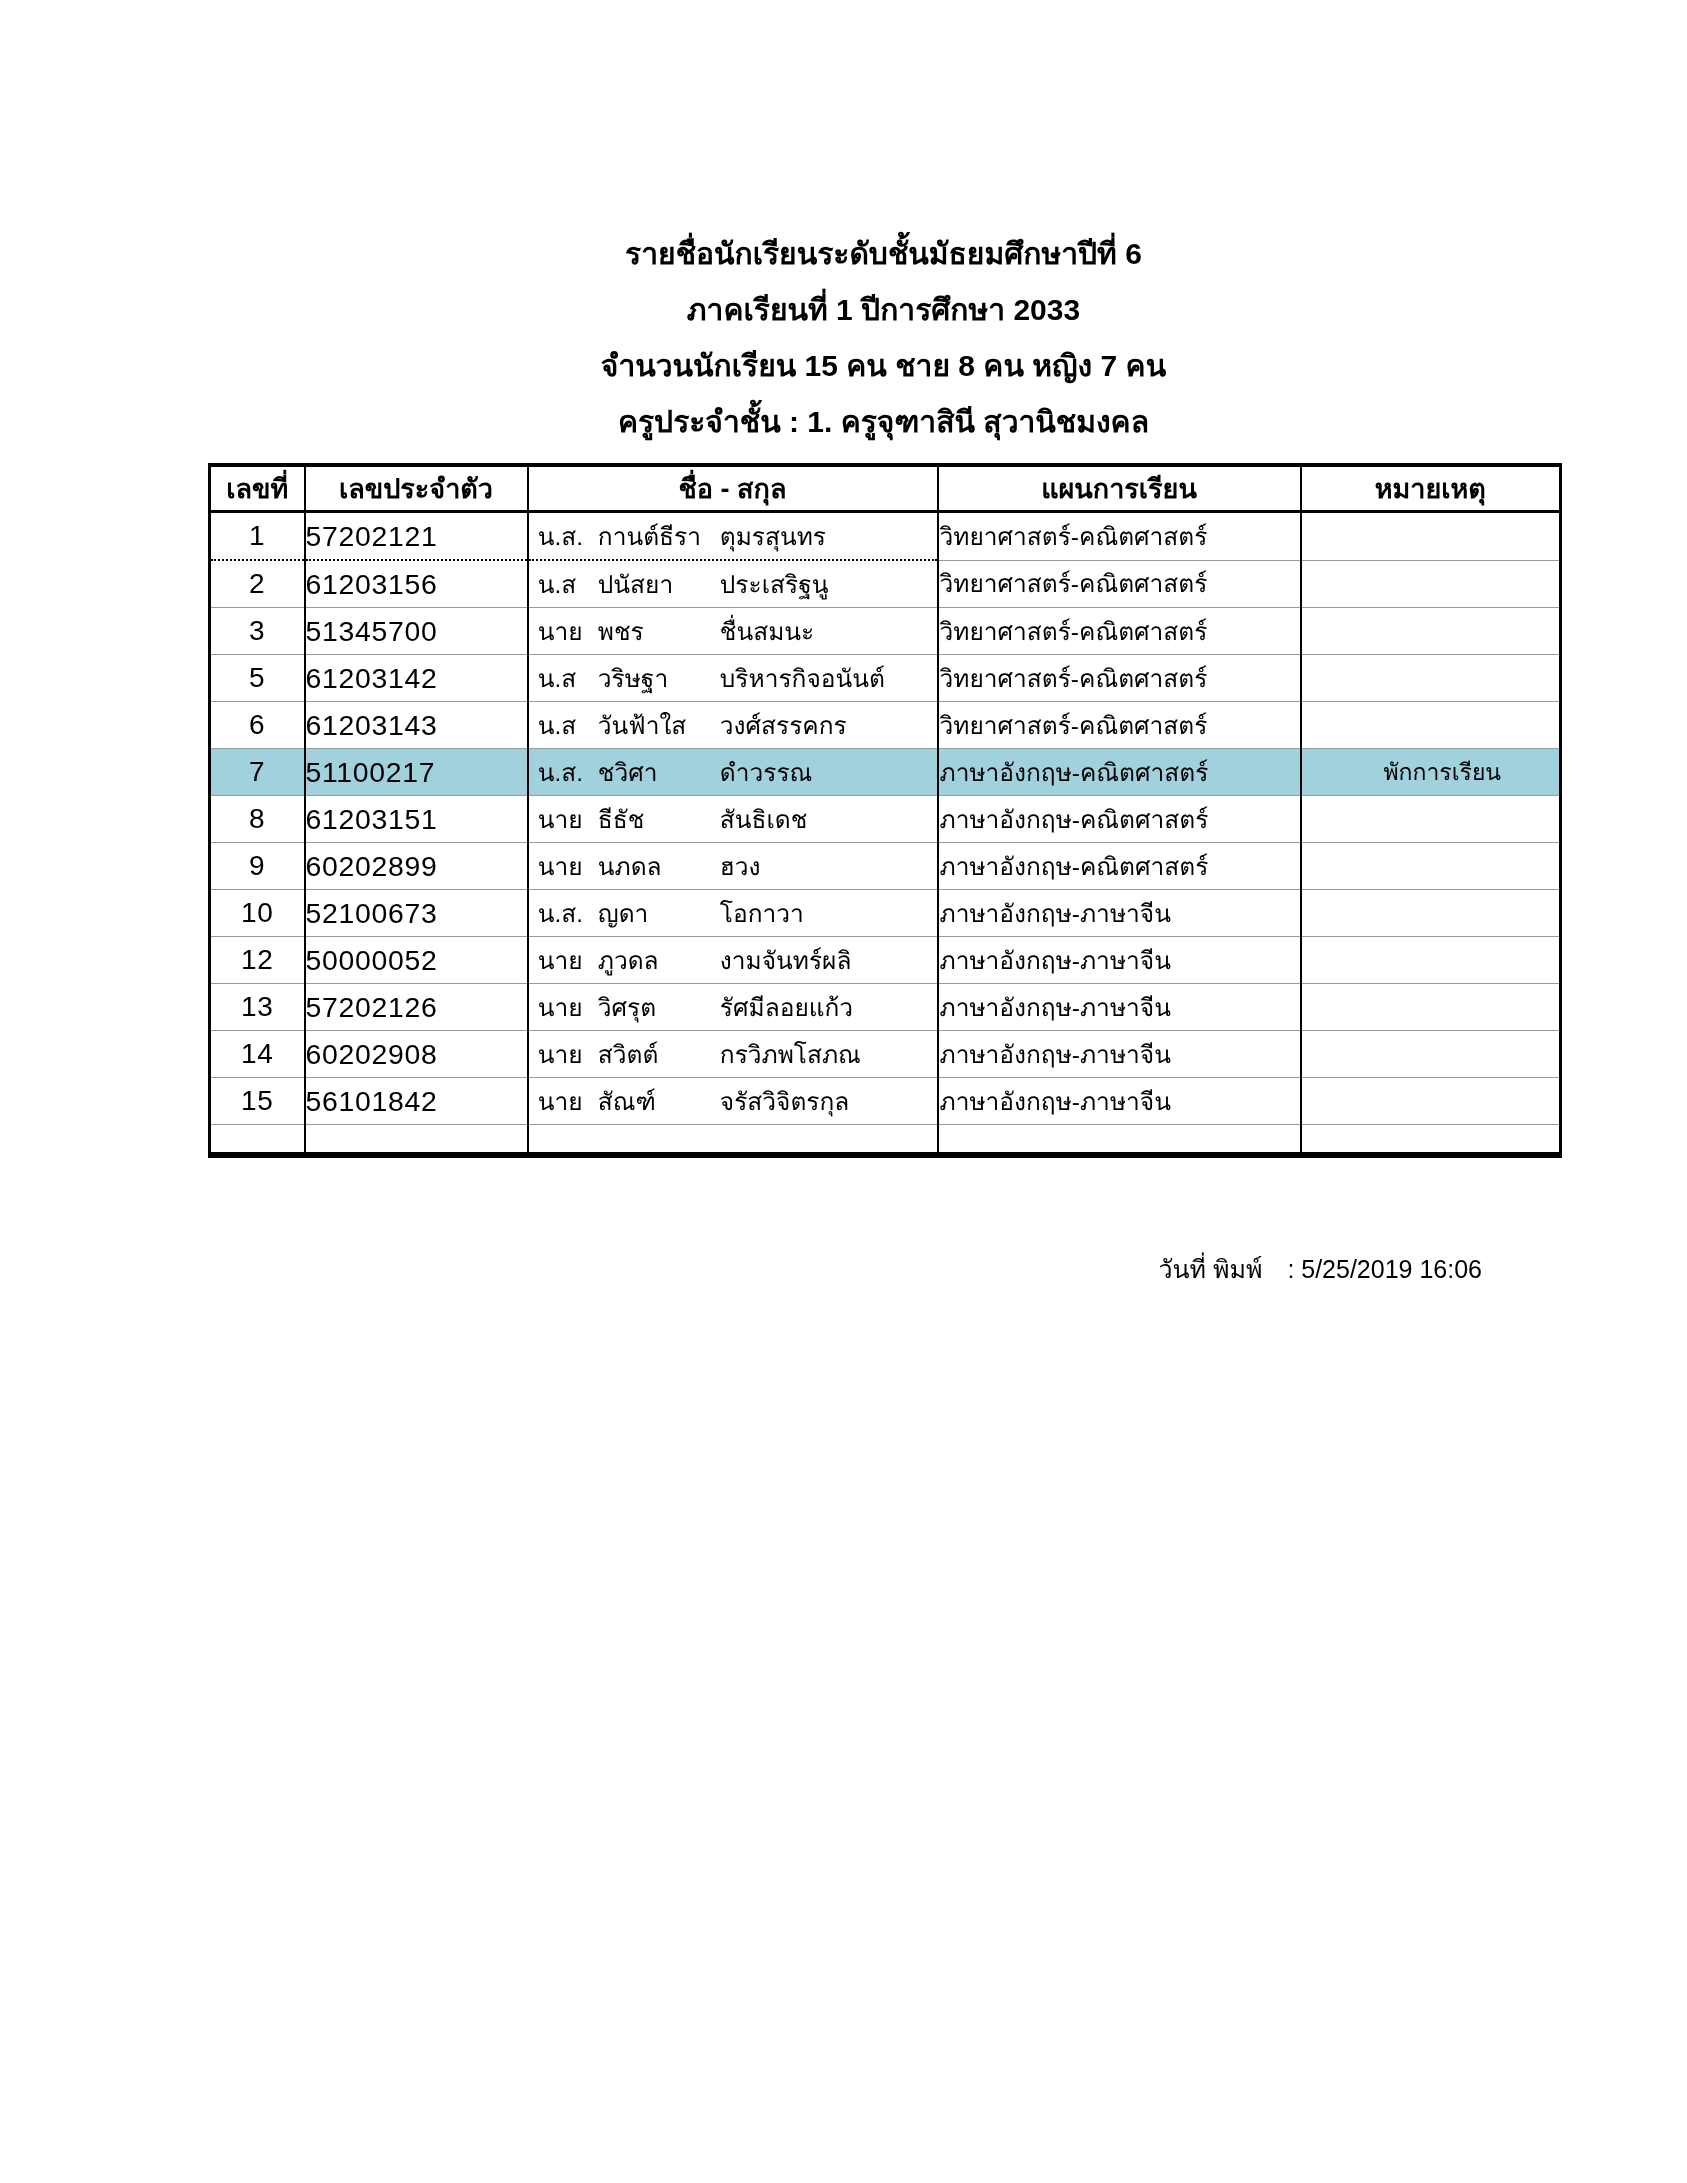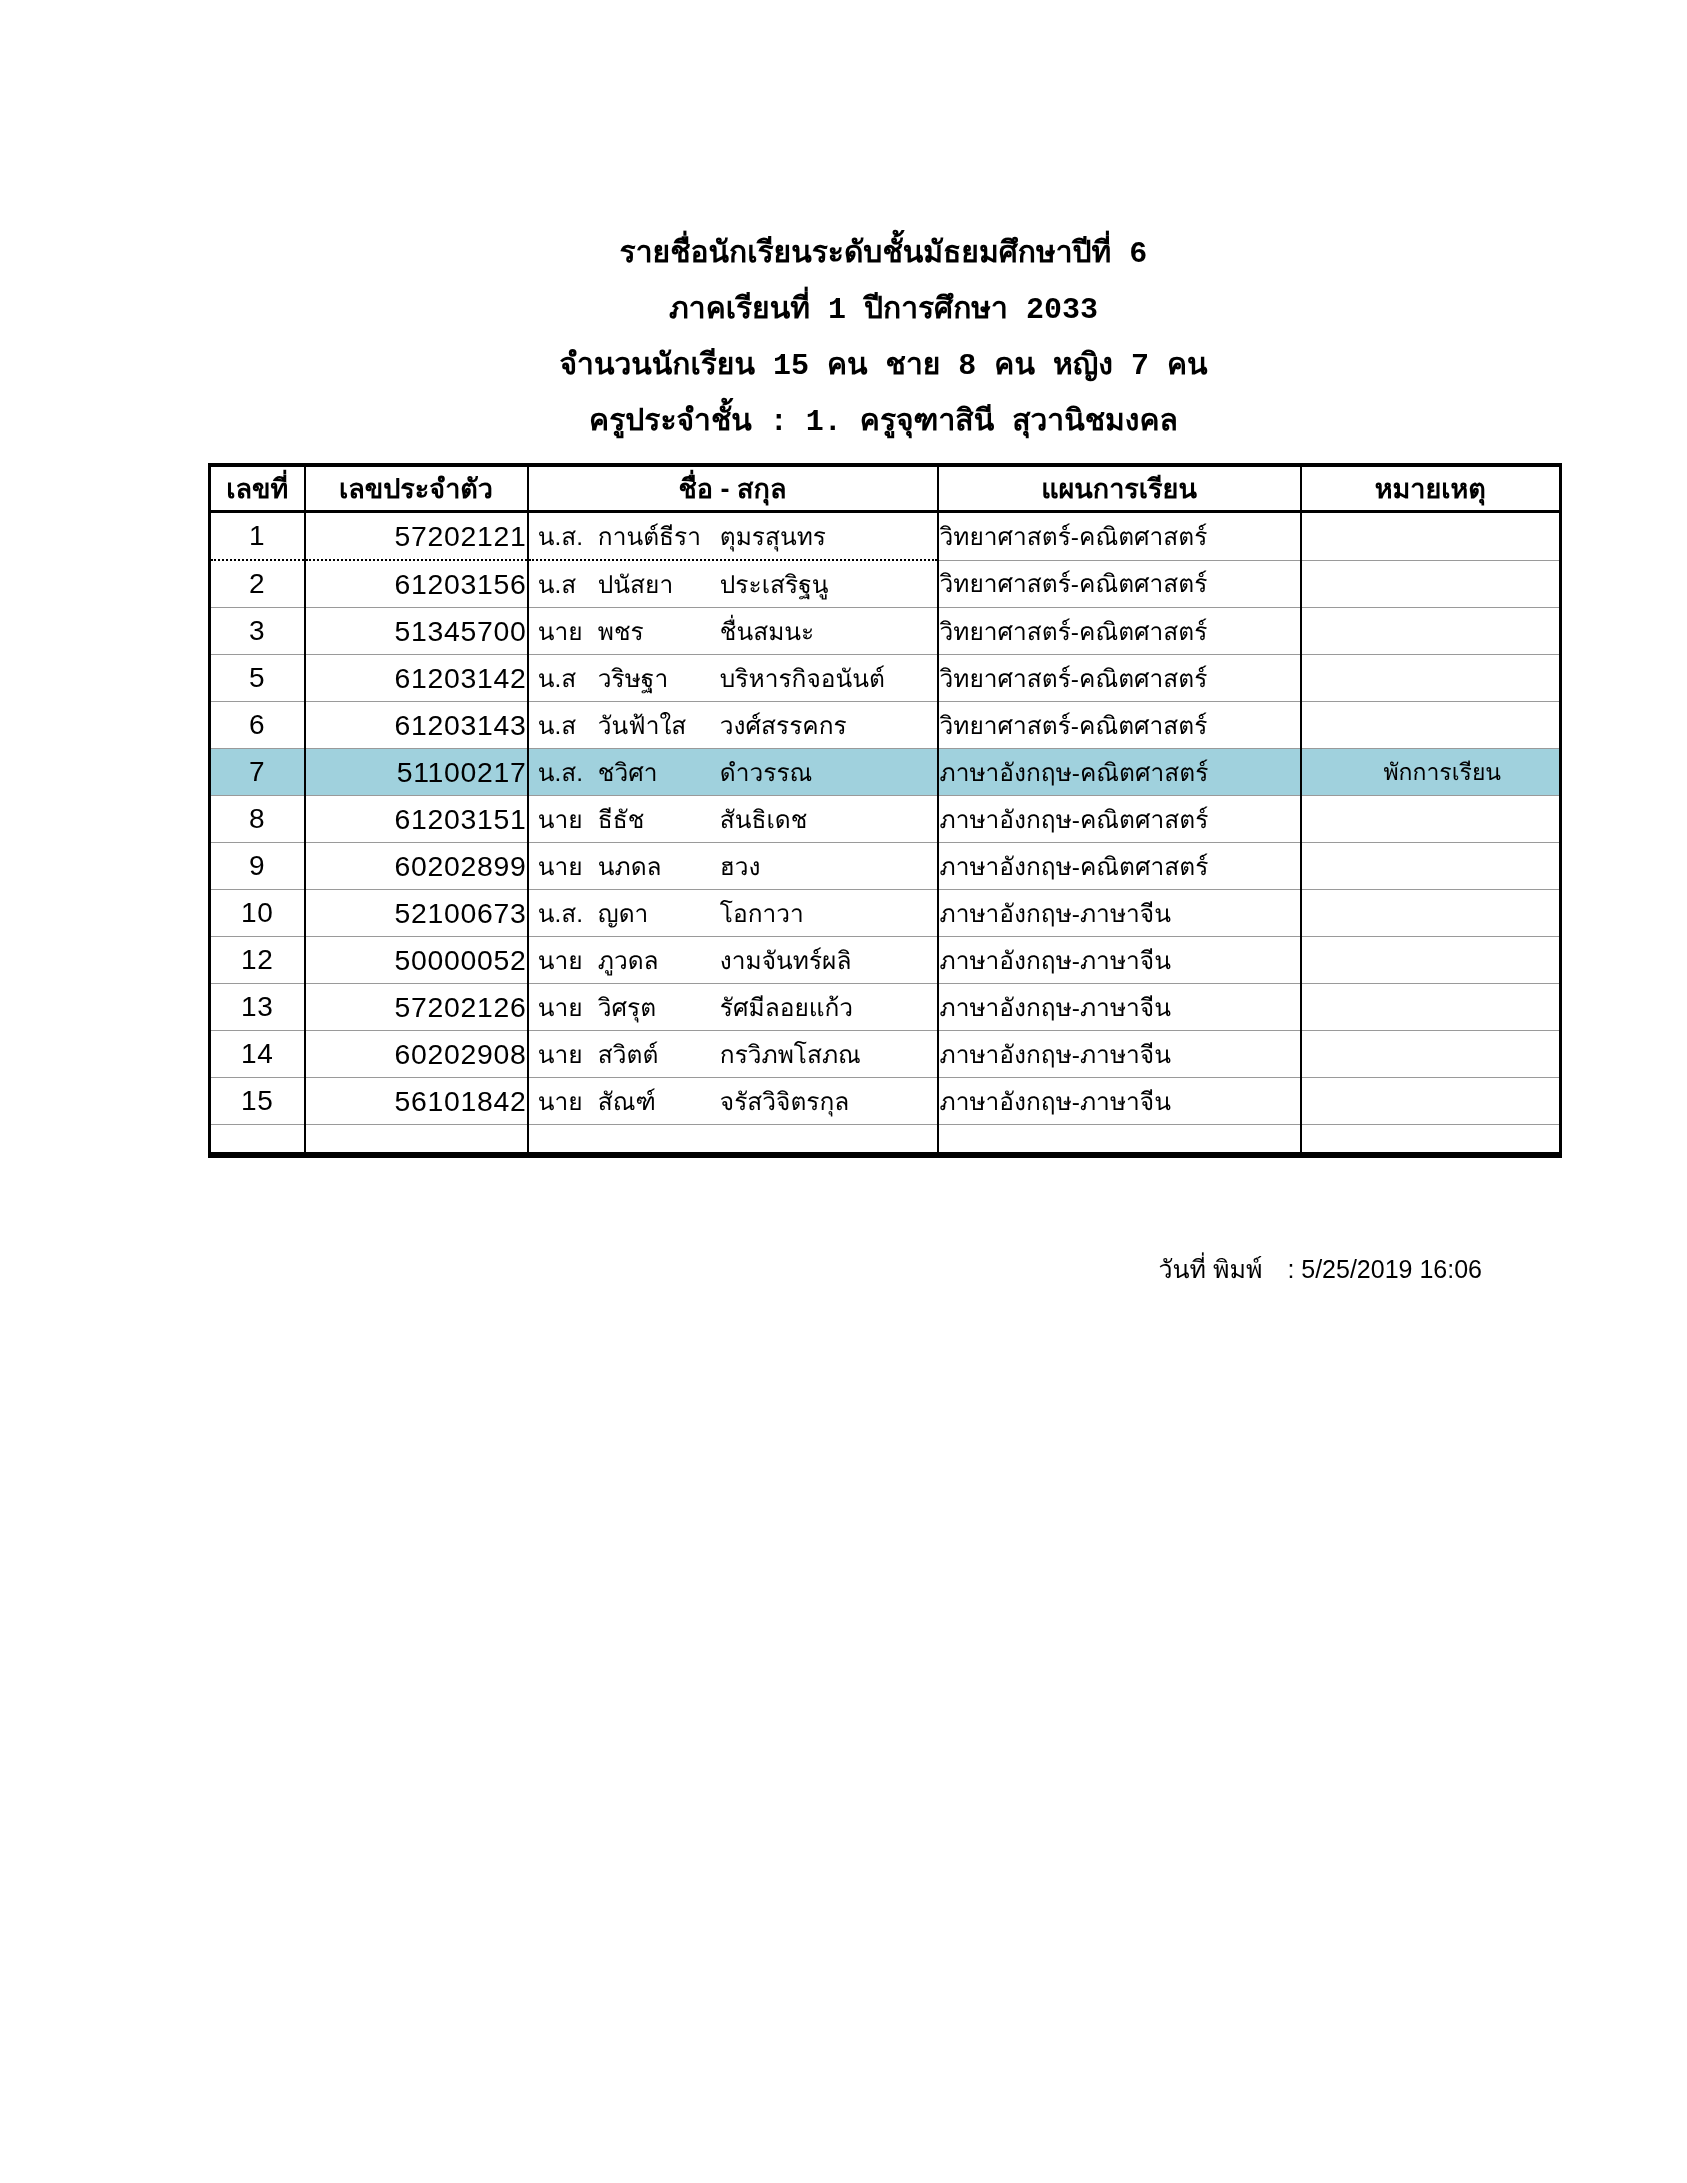--- a/index.html
+++ b/index.html
@@ -20,21 +20,21 @@
   .logo .th-name{
     margin-top:4px;font-size:20.5px;font-weight:bold;color:#4e5a61;
     white-space:nowrap;letter-spacing:0px;
   }
   .logo .red-line{width:136px;height:2px;background:#b4666b;margin:2.6px 0 2px 0;opacity:.85;}
   .logo .en-name{
     font-size:11.2px;font-weight:bold;color:#7fc2db;letter-spacing:2.6px;white-space:nowrap;
   }
   
   .titles{
-    position:absolute;left:208px;top:226px;width:1351px;text-align:center;font-family:Liberation Mono, monospace;
+    position:absolute;left:208px;top:226px;width:1351px;text-align:center;
   }
   .titles .t-line{
     height:56px;line-height:56px;font-size:30px;font-weight:bold;white-space:nowrap;
   }
   
   table.roster{
     position:absolute;left:208px;top:463px;width:1351px;
     border-collapse:collapse;table-layout:fixed;
     border:3.3px solid #000;border-top-width:4.6px;border-bottom-width:6px;
   }
@@ -47,21 +47,21 @@
     height:37px;font-size:27px;font-weight:bold;text-align:center;vertical-align:middle;
     border-bottom:3.3px solid #000;padding:0;white-space:nowrap;
   }
   .roster td{
     height:46px;vertical-align:middle;padding:0;
     border-bottom:0.7px solid #9a9a9a;
     font-size:26.5px;white-space:nowrap;overflow:hidden;
   }
   .roster th + th, .roster td + td{border-left:2.6px solid #000;}
   .roster td.no{ text-align:center;font-size:28px;letter-spacing:0.7px; }
-  .roster td.sid{ text-align:right;font-size:28.4px;letter-spacing:0.7px;margin-left:40px; }
+  .roster td.sid{ text-align:left;font-size:28.4px;letter-spacing:0.7px;margin-left:40px; }
   .roster td.name{ font-size:24.5px; }
   .roster td.name .nm{display:inline-block;vertical-align:middle;}
   .roster td.name .nm-title{margin-left:9.3px;width:60px;}
   .roster td.name .nm-first{width:122px;}
   .roster td.name .nm-last{}
   .roster td.plan{ font-size:24.5px;padding-left:1px; }
   .roster td.note{ text-align:center;font-size:23px;padding-left:24px; }
   tr.dotted-row td.dot{border-bottom:2.6px dotted #000;}
   tr.hl td{background:#a0d1dd;}
   tr.empty-row td{height:26.5px;border-bottom:none;}

